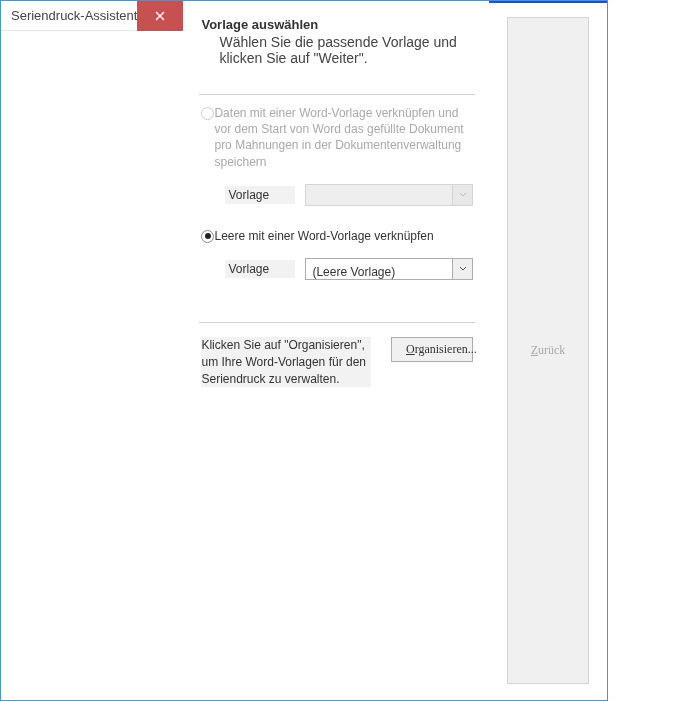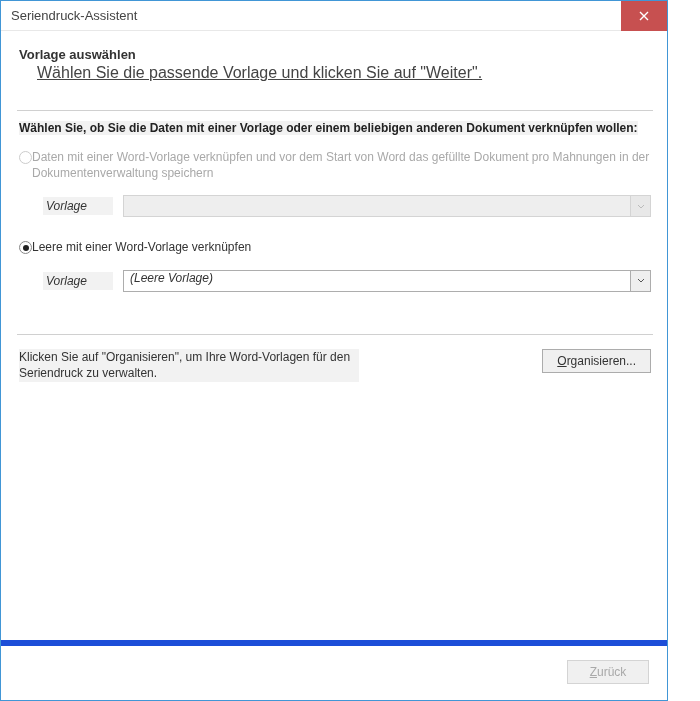--- a/index.html
+++ b/index.html
@@ -4,26 +4,26 @@
   <style>
     * { box-sizing: border-box; }
     body {
       margin: 0;
       font-family: "Segoe UI", Tahoma, sans-serif;
       font-size: 12px;
       background: #fff;
       color: #333;
     }
     .window {
-      width: 668px;
+      width: 608px;
       height: 701px;
       border: 1px solid #4196d6;
       background: #fff;
       display: flex;
-      flex-direction: column;
+      flex-direction: row;
     }
     .titlebar {
       height: 30px;
       background: #fff;
       display: flex;
       align-items: center;
       justify-content: space-between;
       padding-left: 10px;
       border-bottom: 1px solid #e8e8e8;
     }
@@ -49,25 +49,24 @@
       display: flex;
       flex-direction: column;
     }
     .heading {
       font-size: 13px;
       font-weight: 600;
       color: #333;
       margin-bottom: 2px;
     }
     .subheading {
-      font-size: 16px;
+      font-size: 14px;
       color: #444;
       padding-left: 18px;
       margin-bottom: 28px;
-      text-decoration: underline;
     }
     .divider {
       border-top: 1px solid #d0d0d0;
       margin: 0 -2px 10px -2px;
     }
     .groupprompt {
       font-size: 12px;
       color: #222;
       font-weight: 600;
       margin-bottom: 14px;
@@ -99,36 +98,35 @@
       background: #222;
       border-radius: 50%;
     }
     .opt-label { color: #333; line-height: 1.35; }
     .opt-label.disabled { color: #a9a9a9; }
     .field-row {
       display: flex;
       align-items: center;
       gap: 10px;
       margin: 6px 0 22px 24px;
-      font-style: italic;
     }
     .field-label-cell {
       width: 70px;
       font-size: 12px;
       color: #333;
       background: #f2f2f2;
       padding: 2px 3px;
     }
     .combo {
       flex: 1;
       height: 22px;
       border: 1px solid #adadad;
       background: #fff;
       display: flex;
-      align-items: flex-start;
+      align-items: flex-end;
       position: relative;
     }
     .combo.disabled {
       background: #eeeeee;
       border-color: #d4d4d4;
     }
     .combo-text {
       flex: 1;
       padding: 0 6px;
       color: #333;
@@ -176,34 +174,34 @@
       margin-top: 4px;
     }
     .organize-text {
       font-size: 12px;
       color: #333;
       line-height: 1.4;
       max-width: 340px;
       background: #f2f2f2;
     }
     .btn {
-      font-family: Liberation Sans, sans-serif;
+      font-family: Liberation Serif, serif;
       font-size: 12px;
       background: #f0f0f0;
       border: 1px solid #acacac;
       padding: 4px 14px;
       min-width: 82px;
       color: #333;
       cursor: pointer;
     }
     .btn.disabled { color: #a9a9a9; border-color: #d4d4d4; cursor: default; }
     .btn.default { outline: 1px dotted #555; outline-offset: -4px; border-color: #3b9fe2; box-shadow: 0 0 0 1px #3b9fe2; }
     .u { text-decoration: underline; }
     .footer {
-      border-top: 6px solid #1d4ed8;
+      border-top: 2px solid #1d4ed8;
       padding: 14px 18px 16px;
       display: flex;
       justify-content: flex-end;
       gap: 14px;
     }
   </style>
 </head>
 <body>
 
 <div class="window">
@@ -215,21 +213,20 @@
         </svg>
     </div>
   </div>
 
   <div class="content">
     <div class="heading">Vorlage auswählen</div>
     <div class="subheading">Wählen Sie die passende Vorlage und klicken Sie auf "Weiter".</div>
 
     <div class="divider"></div>
 
-    <div style="margin-bottom:14px;"><span class="groupprompt">Wählen Sie, ob Sie die Daten mit einer Vorlage oder einem beliebigen anderen Dokument verknüpfen wollen:</span></div>
 
     <div class="option-row">
       <span class="radio disabled"></span>
       <span class="opt-label disabled">Daten mit einer Word-Vorlage verknüpfen und vor dem Start von Word das gefüllte Dokument pro Mahnungen in der Dokumentenverwaltung speichern</span>
     </div>
     <div class="field-row">
       <span class="field-label-cell">Vorlage</span>
       <div class="combo disabled">
         <span class="combo-text"></span>
         <span class="combo-arrow">

